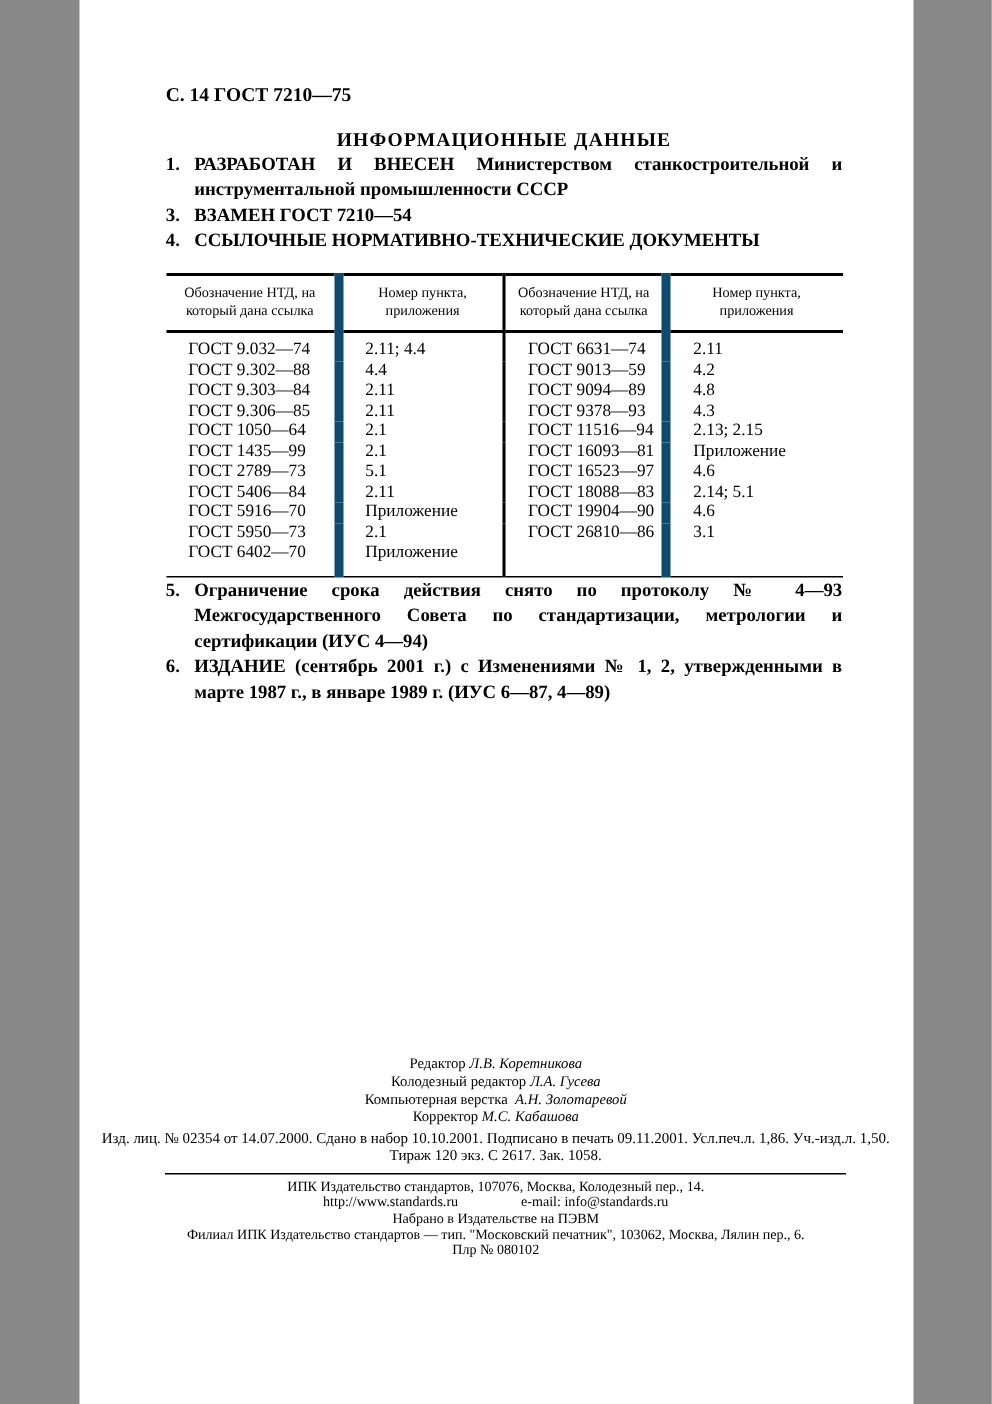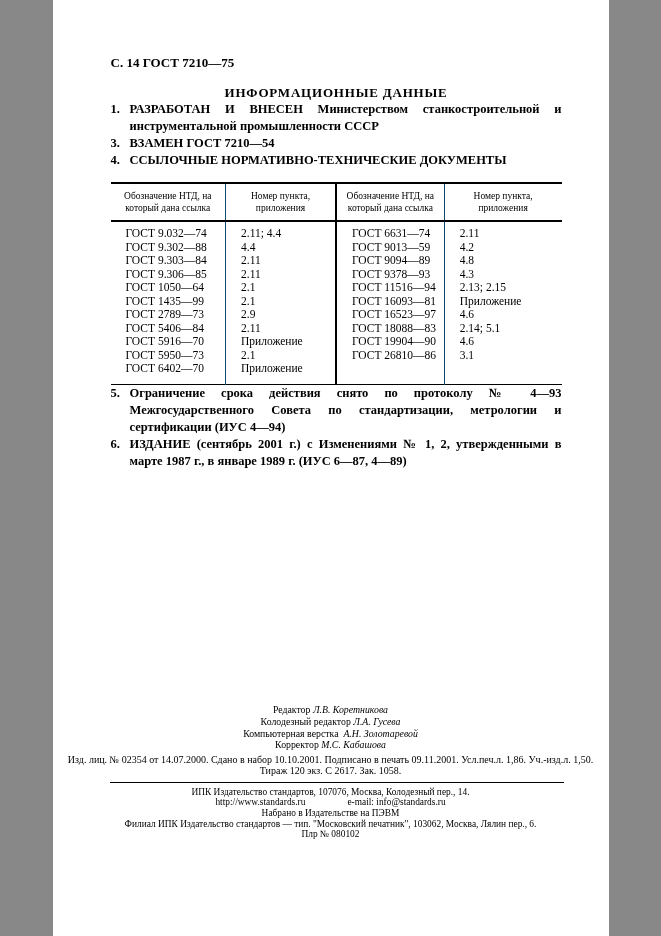--- a/index.html
+++ b/index.html
@@ -54,21 +54,21 @@
     border-bottom: 2.5px solid #000;
   }
   table.ntd td {
     font-size: 11.5px; line-height: 13.5px;
     padding: 0 4px 0 15px;
     vertical-align: top;
     white-space: nowrap;
   }
   table.ntd tbody tr:first-child td { padding-top: 5px; }
   table.ntd tbody tr:last-child td { padding-bottom: 8px; }
-  .bR-thin  { border-right: 1px solid #0c4a6e; }
+  .bR-thin  { border-right: 6px solid #0c4a6e; }
   .bR-thick { border-right: 2.5px solid #000; }
   col.c0 { width: 25.5%; } col.c1 { width: 24.5%; }
   col.c2 { width: 24%;   } col.c3 { width: 26%;   }
 
   .footer { position: absolute; left: 0; right: 0; top: 704px; }
   .credits { text-align: center; font-size: 9.8px; line-height: 11.8px; }
   .credits .name { font-style: italic; }
   .imprint { margin-top: 4px; text-align: center; font-size: 10px; line-height: 10.8px; }
   .rule { margin: 5px 45px 0 57px; border-top: 1.5px solid #000; height: 0; }
   .publisher { margin-top: 4px; text-align: center; font-size: 9.4px; line-height: 10.6px; }
@@ -139,21 +139,21 @@
             <td>2.13; 2.15</td>
           </tr>
           <tr>
             <td class="bR-thin">ГОСТ 1435—99</td>
             <td class="bR-thick">2.1</td>
             <td class="bR-thin">ГОСТ 16093—81</td>
             <td>Приложение</td>
           </tr>
           <tr>
             <td class="bR-thin">ГОСТ 2789—73</td>
-            <td class="bR-thick">2.9</td>
+            <td class="bR-thick">5.1</td>
             <td class="bR-thin">ГОСТ 16523—97</td>
             <td>4.6</td>
           </tr>
           <tr>
             <td class="bR-thin">ГОСТ 5406—84</td>
             <td class="bR-thick">2.11</td>
             <td class="bR-thin">ГОСТ 18088—83</td>
             <td>2.14; 5.1</td>
           </tr>
           <tr>

